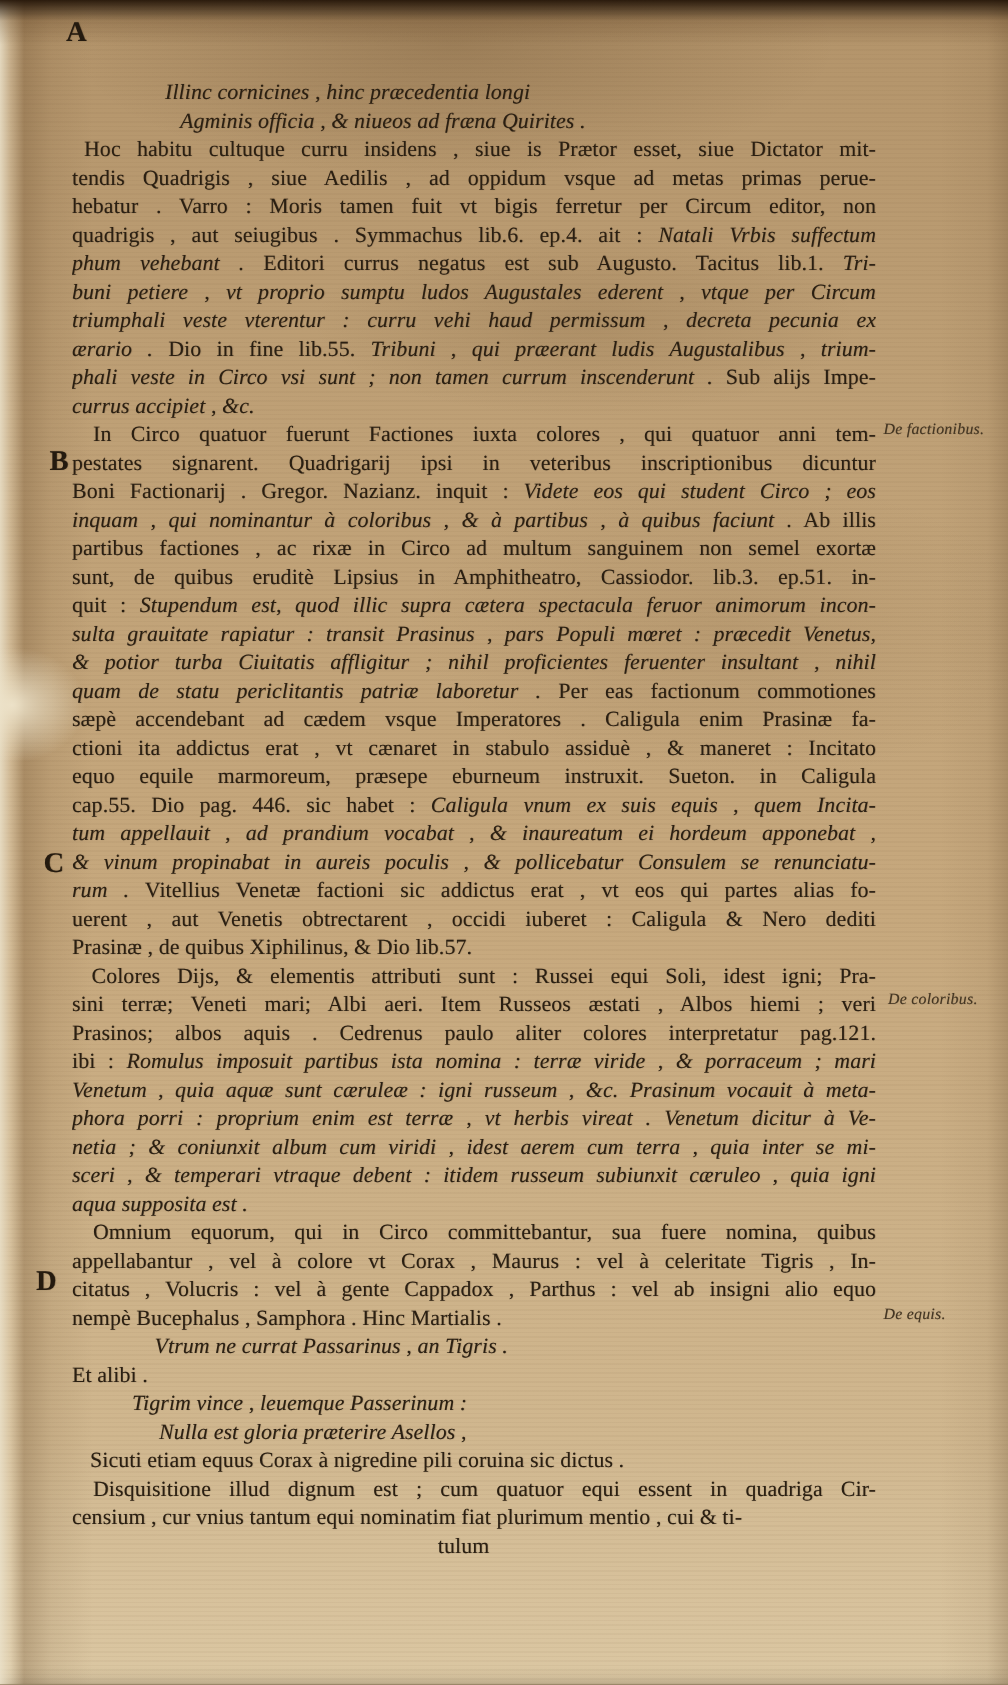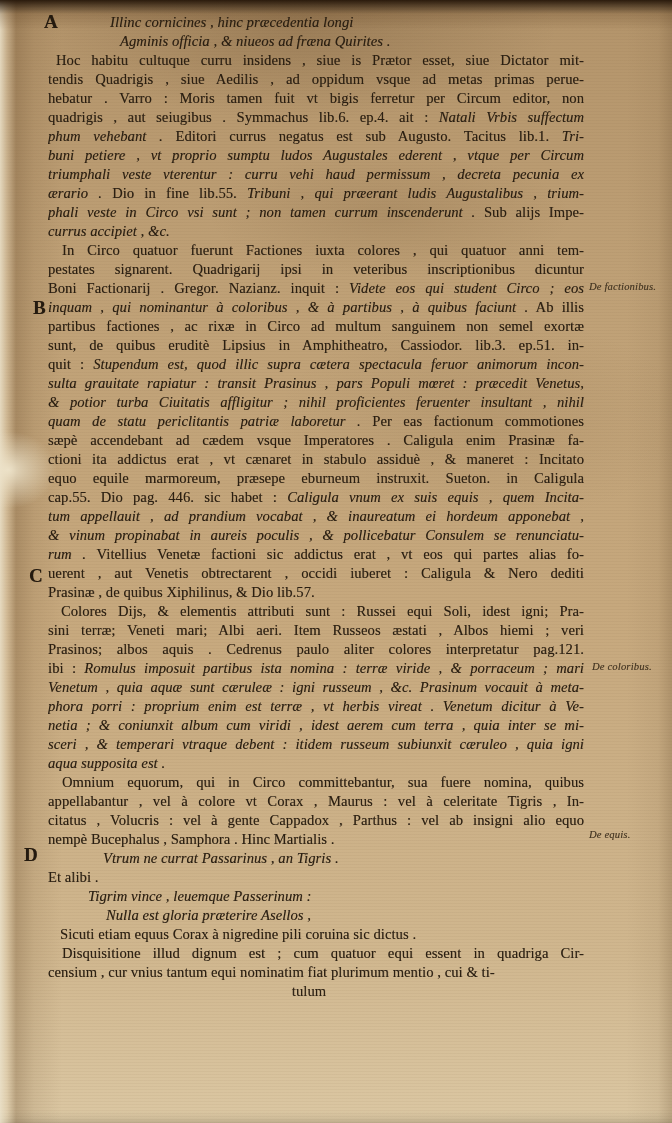--- a/index.html
+++ b/index.html
@@ -39,21 +39,21 @@
     line-height:12px; letter-spacing:0.2px; color:#44362312; color:#443623;
     text-shadow:0.2px 0.2px 0.5px rgba(40,25,10,0.4);
   }
 </style>
 </head>
 <body>
 
 <div class="page">
 
   <div class="textblock">
-      <div class="ln" style="padding-left: 62px;"><span class="it">Illinc cornicines , hinc præcedentia longi</span></div>
+      <div class="ln" style="padding-left: 62px; margin-top: 40px;"><span class="it">Illinc cornicines , hinc præcedentia longi</span></div>
       <div class="ln" style="padding-left: 72px;"><span class="it">Agminis officia , &amp; niueos ad fræna Quirites .</span></div>
       <div class="ln j" style="padding-left: 8px;"><span>Hoc habitu cultuque curru insidens , siue is Prætor esset, siue Dictator mit-</span></div>
       <div class="ln j"><span>tendis Quadrigis , siue Aedilis , ad oppidum vsque ad metas primas perue-</span></div>
       <div class="ln j"><span>hebatur . Varro : Moris tamen fuit vt bigis ferretur per Circum editor, non</span></div>
       <div class="ln j"><span>quadrigis , aut seiugibus . Symmachus lib.6. ep.4. ait : </span><span class="it">Natali Vrbis suffectum</span></div>
       <div class="ln j"><span class="it">phum vehebant .</span><span> Editori currus negatus est sub Augusto. Tacitus lib.1. </span><span class="it">Tri-</span></div>
       <div class="ln j"><span class="it">buni petiere , vt proprio sumptu ludos Augustales ederent , vtque per Circum</span></div>
       <div class="ln j"><span class="it">triumphali veste vterentur : curru vehi haud permissum , decreta pecunia ex</span></div>
       <div class="ln j"><span class="it">ærario .</span><span> Dio in fine lib.55. </span><span class="it">Tribuni , qui præerant ludis Augustalibus , trium-</span></div>
       <div class="ln j"><span class="it">phali veste in Circo vsi sunt ; non tamen currum inscenderunt .</span><span> Sub alijs Impe-</span></div>
@@ -100,15 +100,15 @@
       <div class="ln r"><span>tulum</span></div>
     </div>
 
   <span class="mletter" style="left: 44px; top: 12px;">A</span>
   <span class="mletter" style="left: 33px; top: 298px;">B</span>
   <span class="mletter" style="left: 29px; top: 566px;">C</span>
   <span class="mletter" style="left: 24px; top: 845px;">D</span>
 
   <span class="mnote" style="left: 589px; top: 281px;">De factionibus.</span>
   <span class="mnote" style="left: 592px; top: 661px;">De coloribus.</span>
-  <span class="mnote" style="left: 589px; top: 829px;">De equis.</span>
+  <span class="mnote" style="left: 589px; top: 871px;">De equis.</span>
 
 </div>
 
 </body></html>

